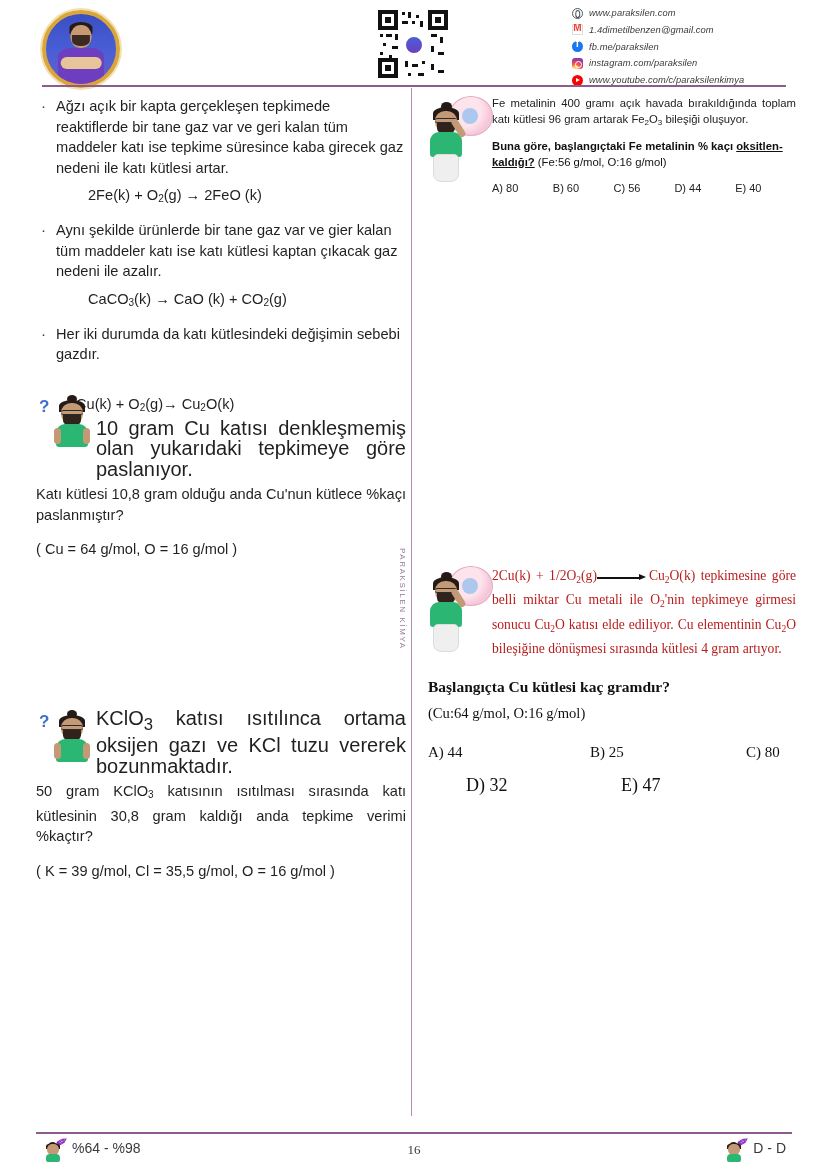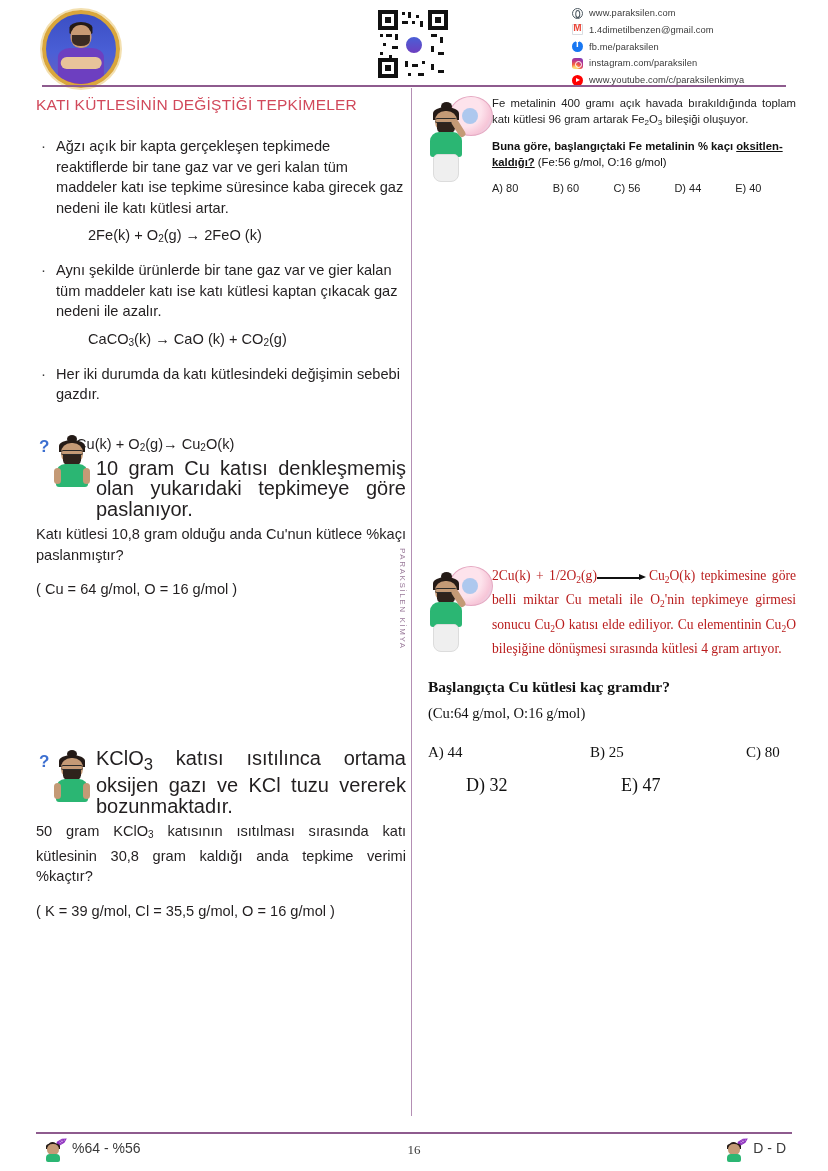--- a/index.html
+++ b/index.html
@@ -6,21 +6,21 @@
   html,body { width:828px; height:1171px; }
   body {
     background:#ffffff;
     font-family:"Liberation Sans", sans-serif;
     color:#221f20;
     position:relative;
     overflow:hidden;
   }
 
   
-  #header { position:absolute; left:0; top:0; width:828px; height:90px; }
+  #header { position:absolute; left:0; top:0; width:828px; height:90px;font-style:italic; }
 
   #avatar-logo {
     position:absolute; left:42px; top:10px;
     width:78px; height:78px; border-radius:50%;
     background:
       radial-gradient(circle at 50% 105%, #e8552e 0 22%, rgba(232,85,46,0) 23%),
       linear-gradient(180deg,#3b4fc4 0%,#4a5fd6 55%,#6a5fc0 100%);
     border:4px solid #d9a63c;
     box-shadow:0 0 0 2px #f3e0b0;
     overflow:hidden;
@@ -362,21 +362,20 @@
   </div>
 
   <div id="header-rule"></div>
 </div>
 
 <div id="col-divider"></div>
 <div id="vertical-brand">PARAKSİLEN KİMYA</div>
 
 <div id="left-col">
 
-  <div id="section-title">KATI KÜTLESİNİN DEĞİŞTİĞİ TEPKİMELER</div>
 
   <div class="bullet-row">
     <div class="bullet-dot">·</div>
     <div class="bullet-text">Ağzı açık bir kapta gerçekleşen tepkimede reaktiflerde bir tane gaz var ve geri kalan tüm maddeler katı ise tepkime süresince kaba girecek gaz nedeni ile katı kütlesi artar.</div>
   </div>
 
   <div class="equation">2Fe(k) + O<sub>2</sub>(g) → 2FeO (k)</div>
 
   <div class="bullet-row">
     <div class="bullet-dot">·</div>
@@ -492,21 +491,21 @@
 <div id="footer-rule"></div>
 <div id="footer">
   <div id="f-left">
     <span class="f-ico">
       <span class="pen">✐</span>
       <span class="hair"></span>
         <span class="bun"></span>
         <span class="head"></span>
         <span class="shirt"></span>
     </span>
-    <span class="lbl">%64 - %56</span>
+    <span class="lbl">%64 - %98</span>
   </div>
   <div id="f-center">16</div>
   <div id="f-right">
     <span class="f-ico">
       <span class="pen">✐</span>
       <span class="hair"></span>
         <span class="bun"></span>
         <span class="head"></span>
         <span class="shirt"></span>
     </span>

